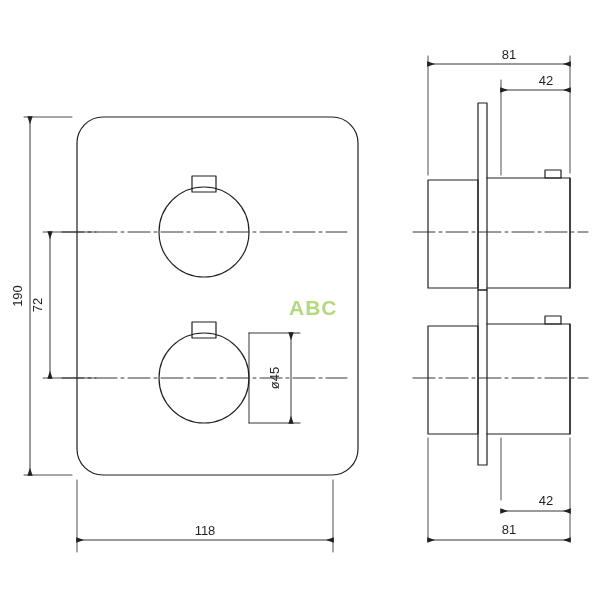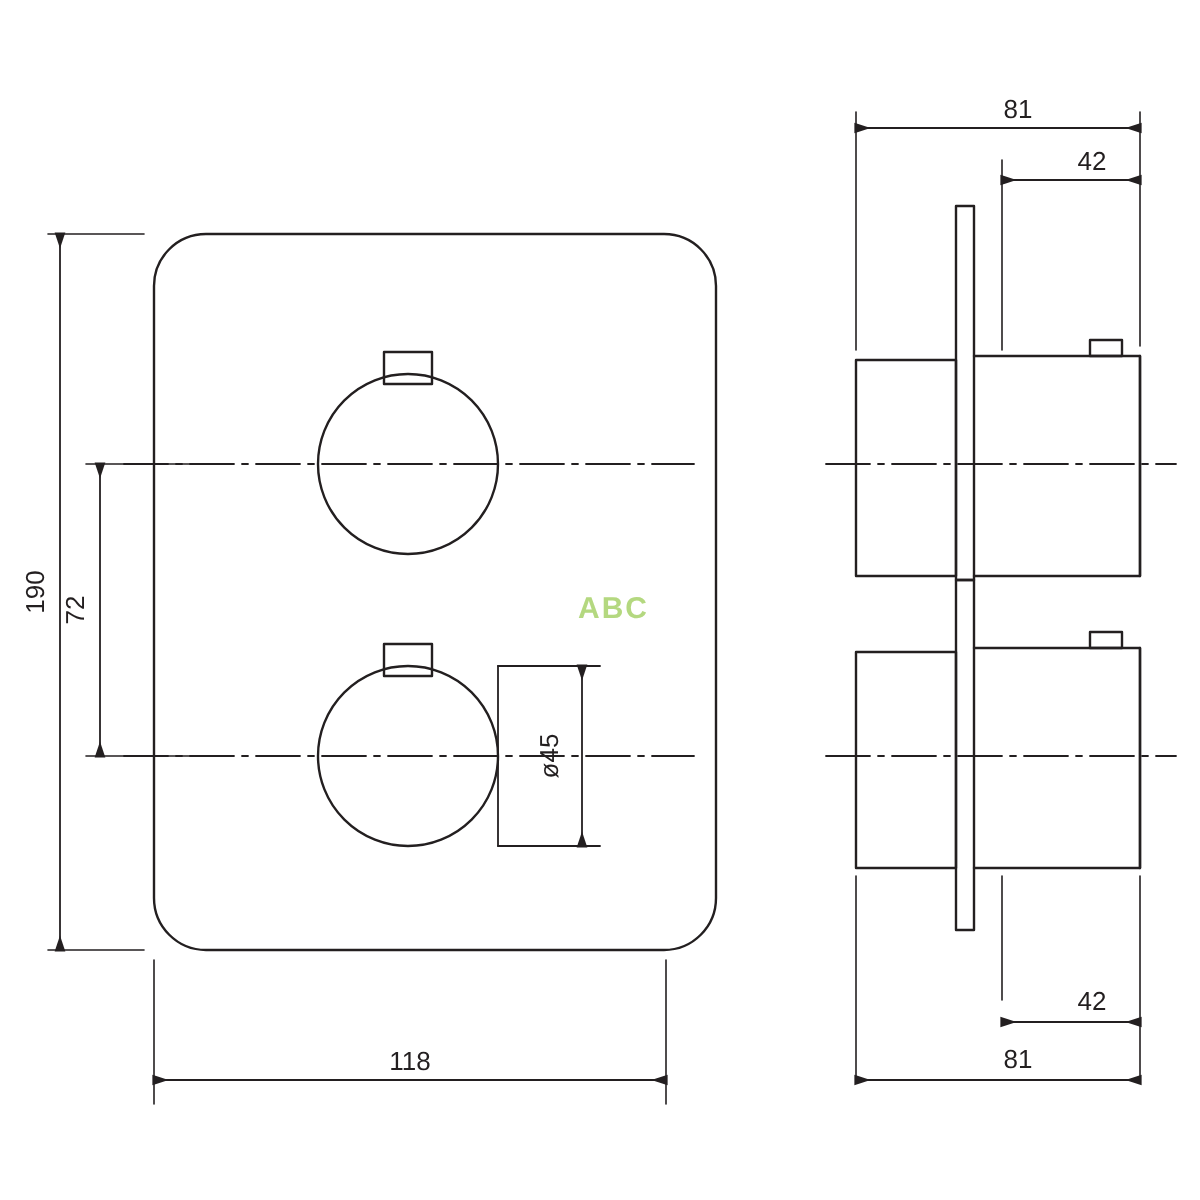--- a/index.html
+++ b/index.html
@@ -8,21 +8,21 @@
     background:#ffffff;
     font-family:"Liberation Sans", sans-serif;
     overflow:hidden;
   }
   #stage{position:relative;width:600px;height:600px;}
   svg#drawing{position:absolute;left:0;top:0;width:600px;height:600px;}
   .watermark{
     position:absolute;
     left:289px; top:296px;
     font-family:"Liberation Sans", sans-serif;
-    font-size:15px;
+    font-size:21px;
     font-weight:bold;
     letter-spacing:1px;
     color:#a8d26a;
     opacity:.85;
     user-select:none;
   }
 </style>
 </head>
 <body>
 

